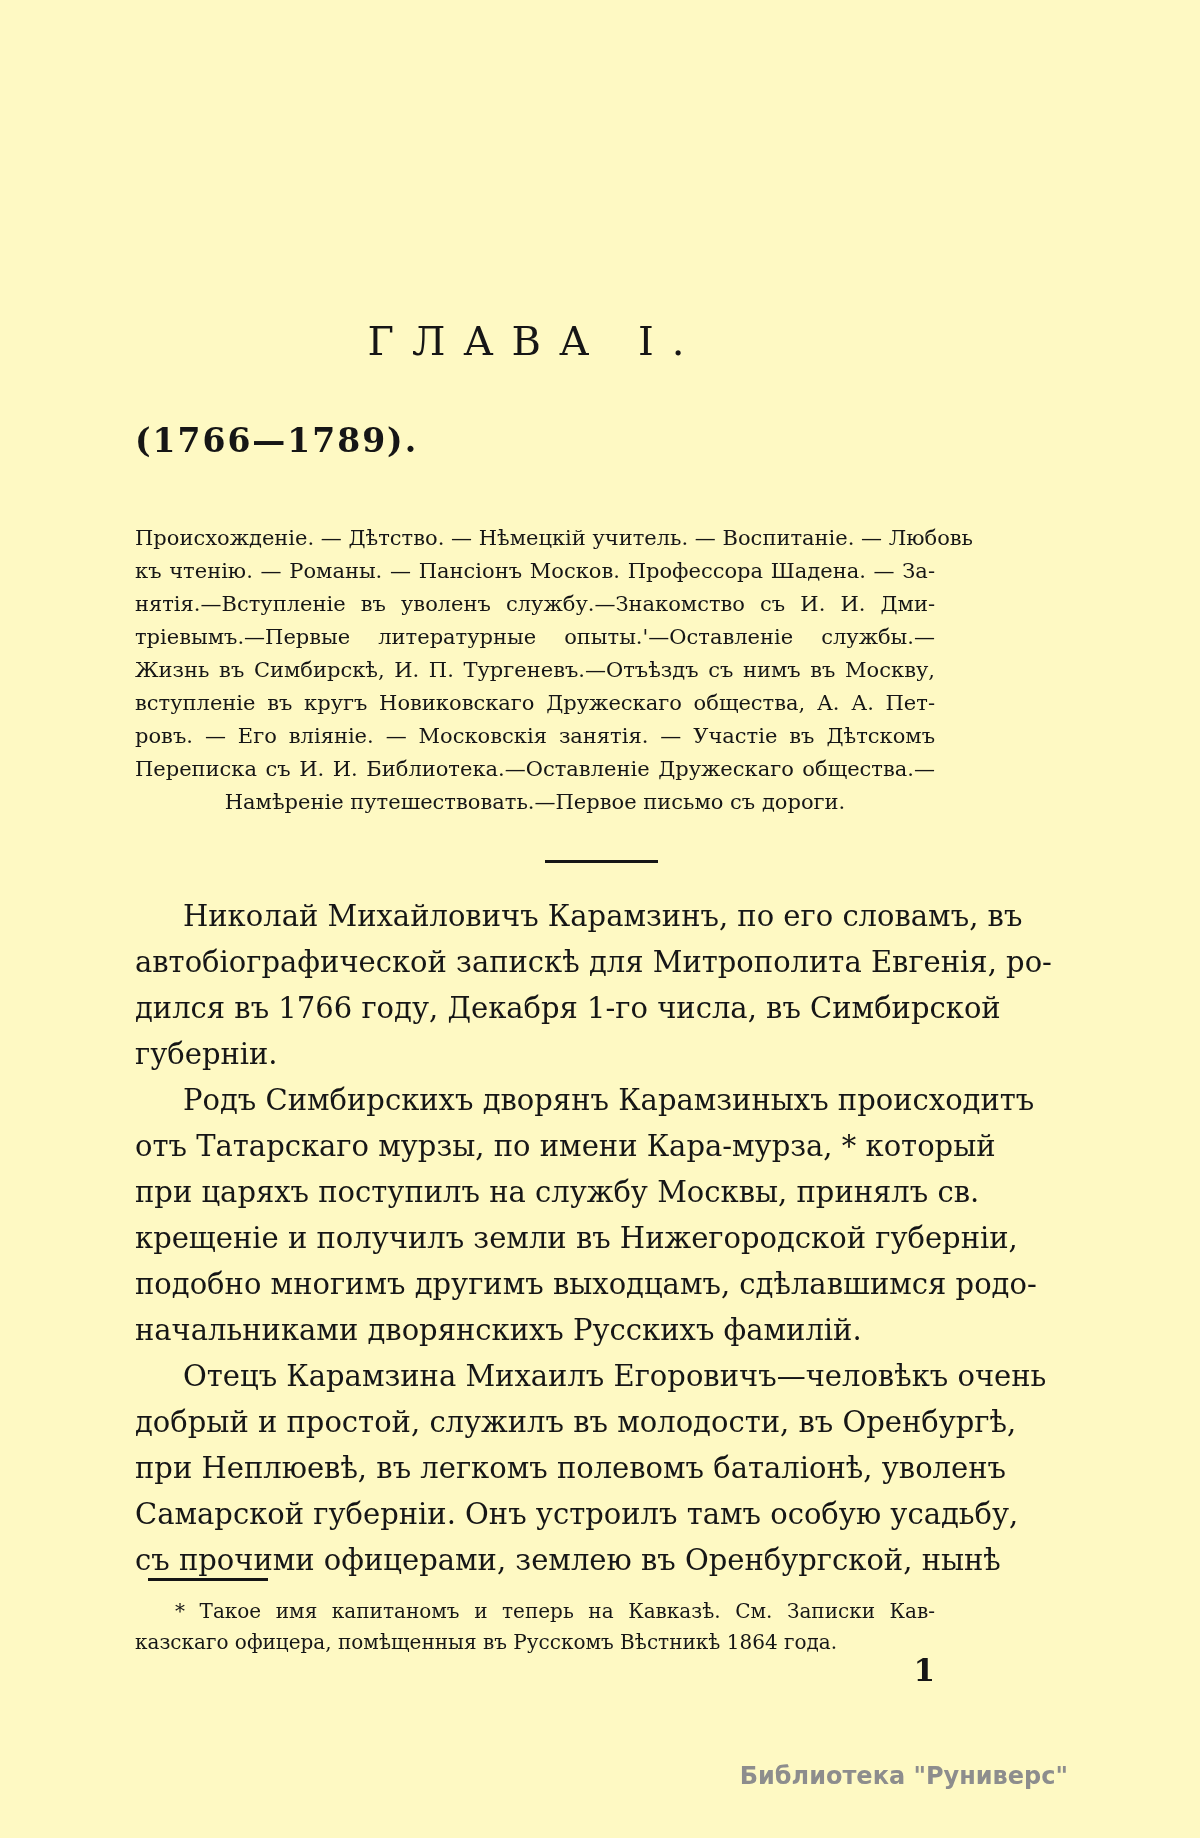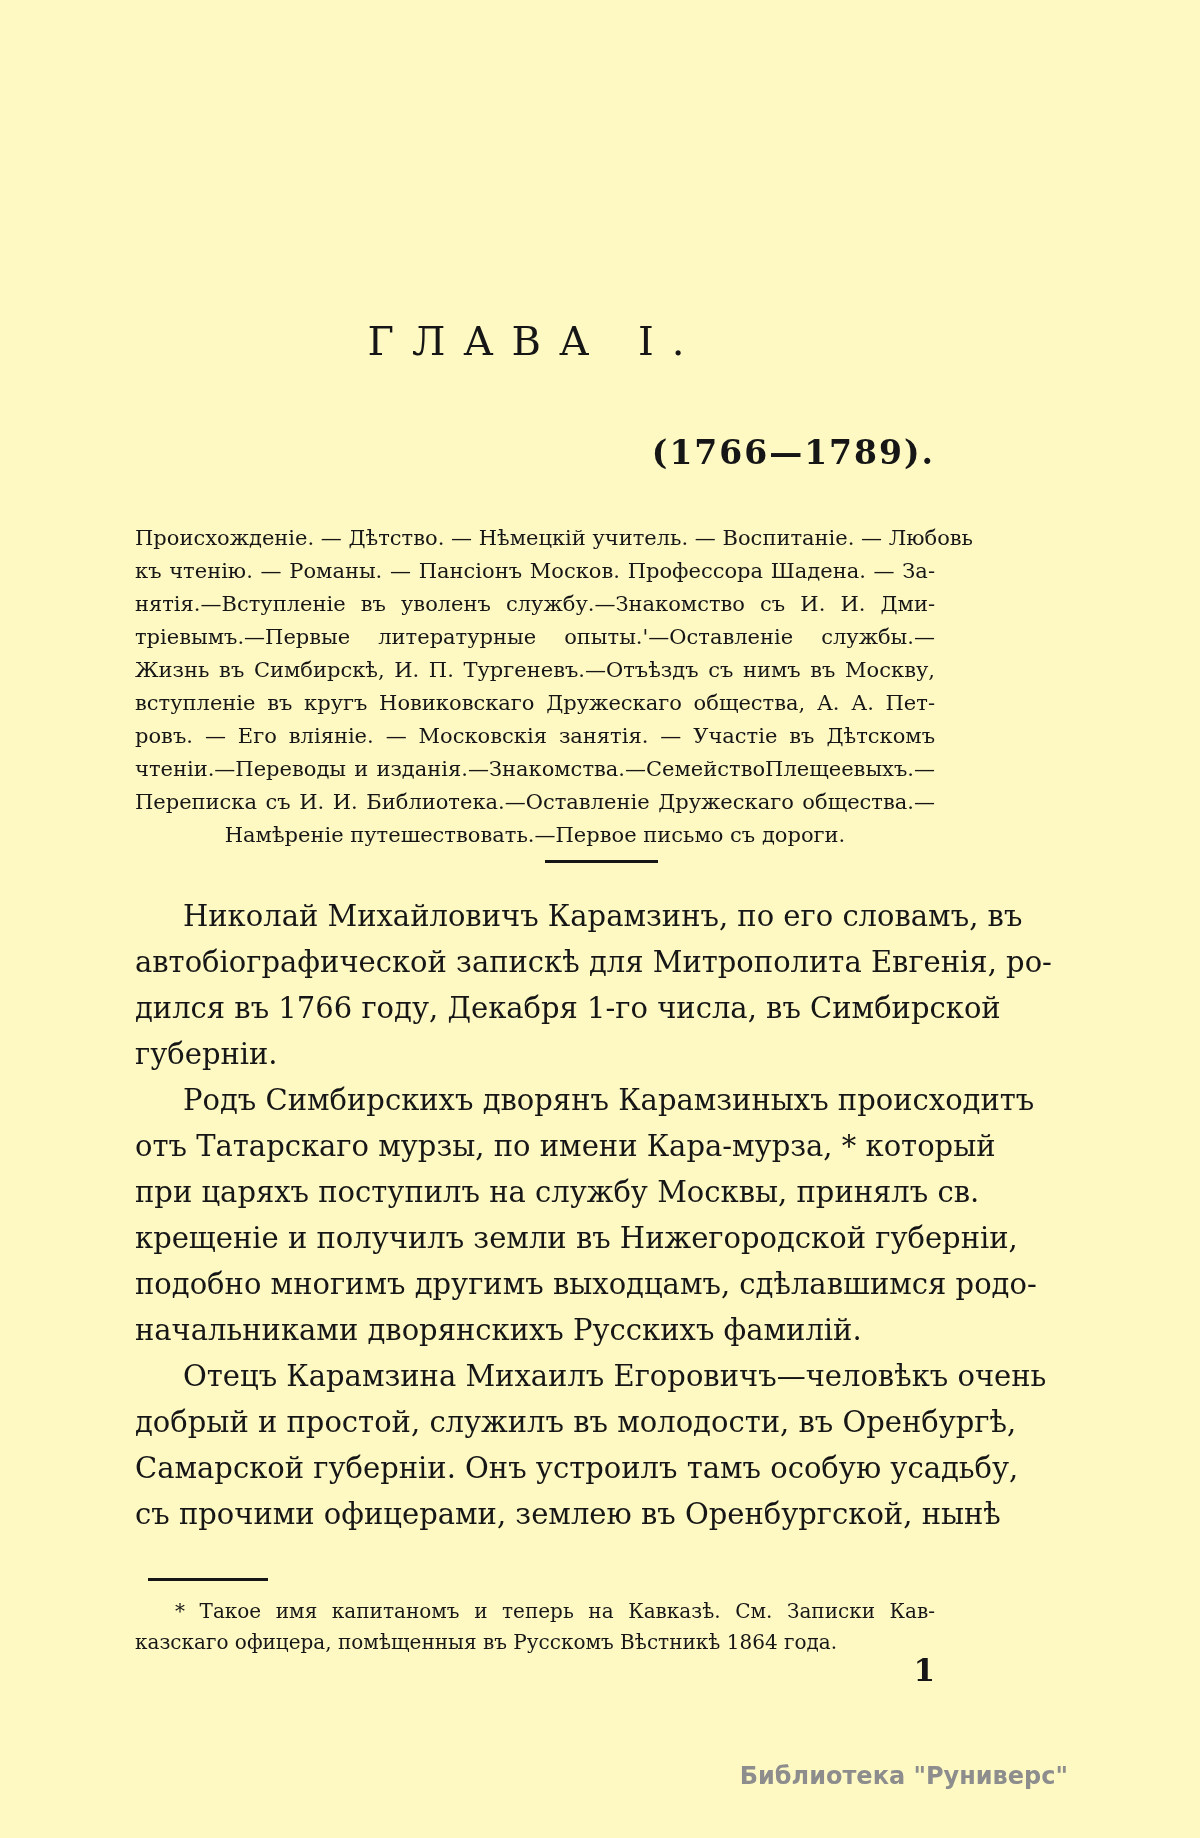--- a/index.html
+++ b/index.html
@@ -15,22 +15,22 @@
   .textblock{position:absolute;left:135px;width:800px;}
 
   .chapter-title{
     top:318px;
     text-align:center;
     font-size:40px;
     letter-spacing:0.45em;
     font-weight:normal;
   }
   .date-range{
-    top:433px;
-    text-align:right;
+    top:421px;
+    text-align:left;
     font-size:33px;
     font-weight:bold;
     letter-spacing:0.06em;
   }
 
   .summary{top:522px;font-size:21px;line-height:33px;}
   .summary .line{
     text-align:justify;
     text-align-last:justify;
     white-space:nowrap;
@@ -102,21 +102,20 @@
   <div class="textblock date-range">(1766—1789).</div>
 
   <div class="textblock summary">
     <div class="line">Происхожденіе. — Дѣтство. — Нѣмецкій учитель. — Воспитаніе. — Любовь</div>
     <div class="line">къ чтенію. — Романы. — Пансіонъ Москов. Профессора Шадена. — За-</div>
     <div class="line">нятія.—Вступленіе въ уволенъ службу.—Знакомство съ И. И. Дми-</div>
     <div class="line">тріевымъ.—Первые литературные опыты.'—Оставленіе службы.—</div>
     <div class="line">Жизнь въ Симбирскѣ, И. П. Тургеневъ.—Отъѣздъ съ нимъ въ Москву,</div>
     <div class="line">вступленіе въ кругъ Новиковскаго Дружескаго общества, А. А. Пет-</div>
     <div class="line">ровъ. — Его вліяніе. — Московскія занятія. — Участіе въ Дѣтскомъ</div>
-    <div class="line">чтеніи.—Переводы и изданія.—Знакомства.—СемействоПлещеевыхъ.—</div>
     <div class="line">Переписка съ И. И. Библиотека.—Оставленіе Дружескаго общества.—</div>
     <div class="line center">Намѣреніе путешествовать.—Первое письмо съ дороги.</div>
   </div>
 
   <div class="divider"></div>
 
   <div class="textblock body-text">
     <div class="para">
       <div class="line indent">Николай Михайловичъ Карамзинъ, по его словамъ, въ</div>
       <div class="line">автобіографической запискѣ для Митрополита Евгенія, ро-</div>
@@ -127,20 +126,21 @@
       <div class="line indent">Родъ Симбирскихъ дворянъ Карамзиныхъ происходитъ</div>
       <div class="line">отъ Татарскаго мурзы, по имени Кара-мурза, * который</div>
       <div class="line">при царяхъ поступилъ на службу Москвы, принялъ св.</div>
       <div class="line">крещеніе и получилъ земли въ Нижегородской губерніи,</div>
       <div class="line">подобно многимъ другимъ выходцамъ, сдѣлавшимся родо-</div>
       <div class="line last">начальниками дворянскихъ Русскихъ фамилій.</div>
     </div>
     <div class="para">
       <div class="line indent">Отецъ Карамзина Михаилъ Егоровичъ—человѣкъ очень</div>
       <div class="line">добрый и простой, служилъ въ молодости, въ Оренбургѣ,</div>
+      <div class="line">при Неплюевѣ, въ легкомъ полевомъ баталіонѣ, уволенъ</div>
       <div class="line">Самарской губерніи. Онъ устроилъ тамъ особую усадьбу,</div>
       <div class="line">съ прочими офицерами, землею въ Оренбургской, нынѣ</div>
     </div>
   </div>
 
   <div class="footnote-rule"></div>
 
   <div class="textblock footnote">
     <div class="line indent">* Такое имя капитаномъ и теперь на Кавказѣ. См. Записки Кав-</div>
     <div class="line last">казскаго офицера, помѣщенныя въ Русскомъ Вѣстникѣ 1864 года.</div>

